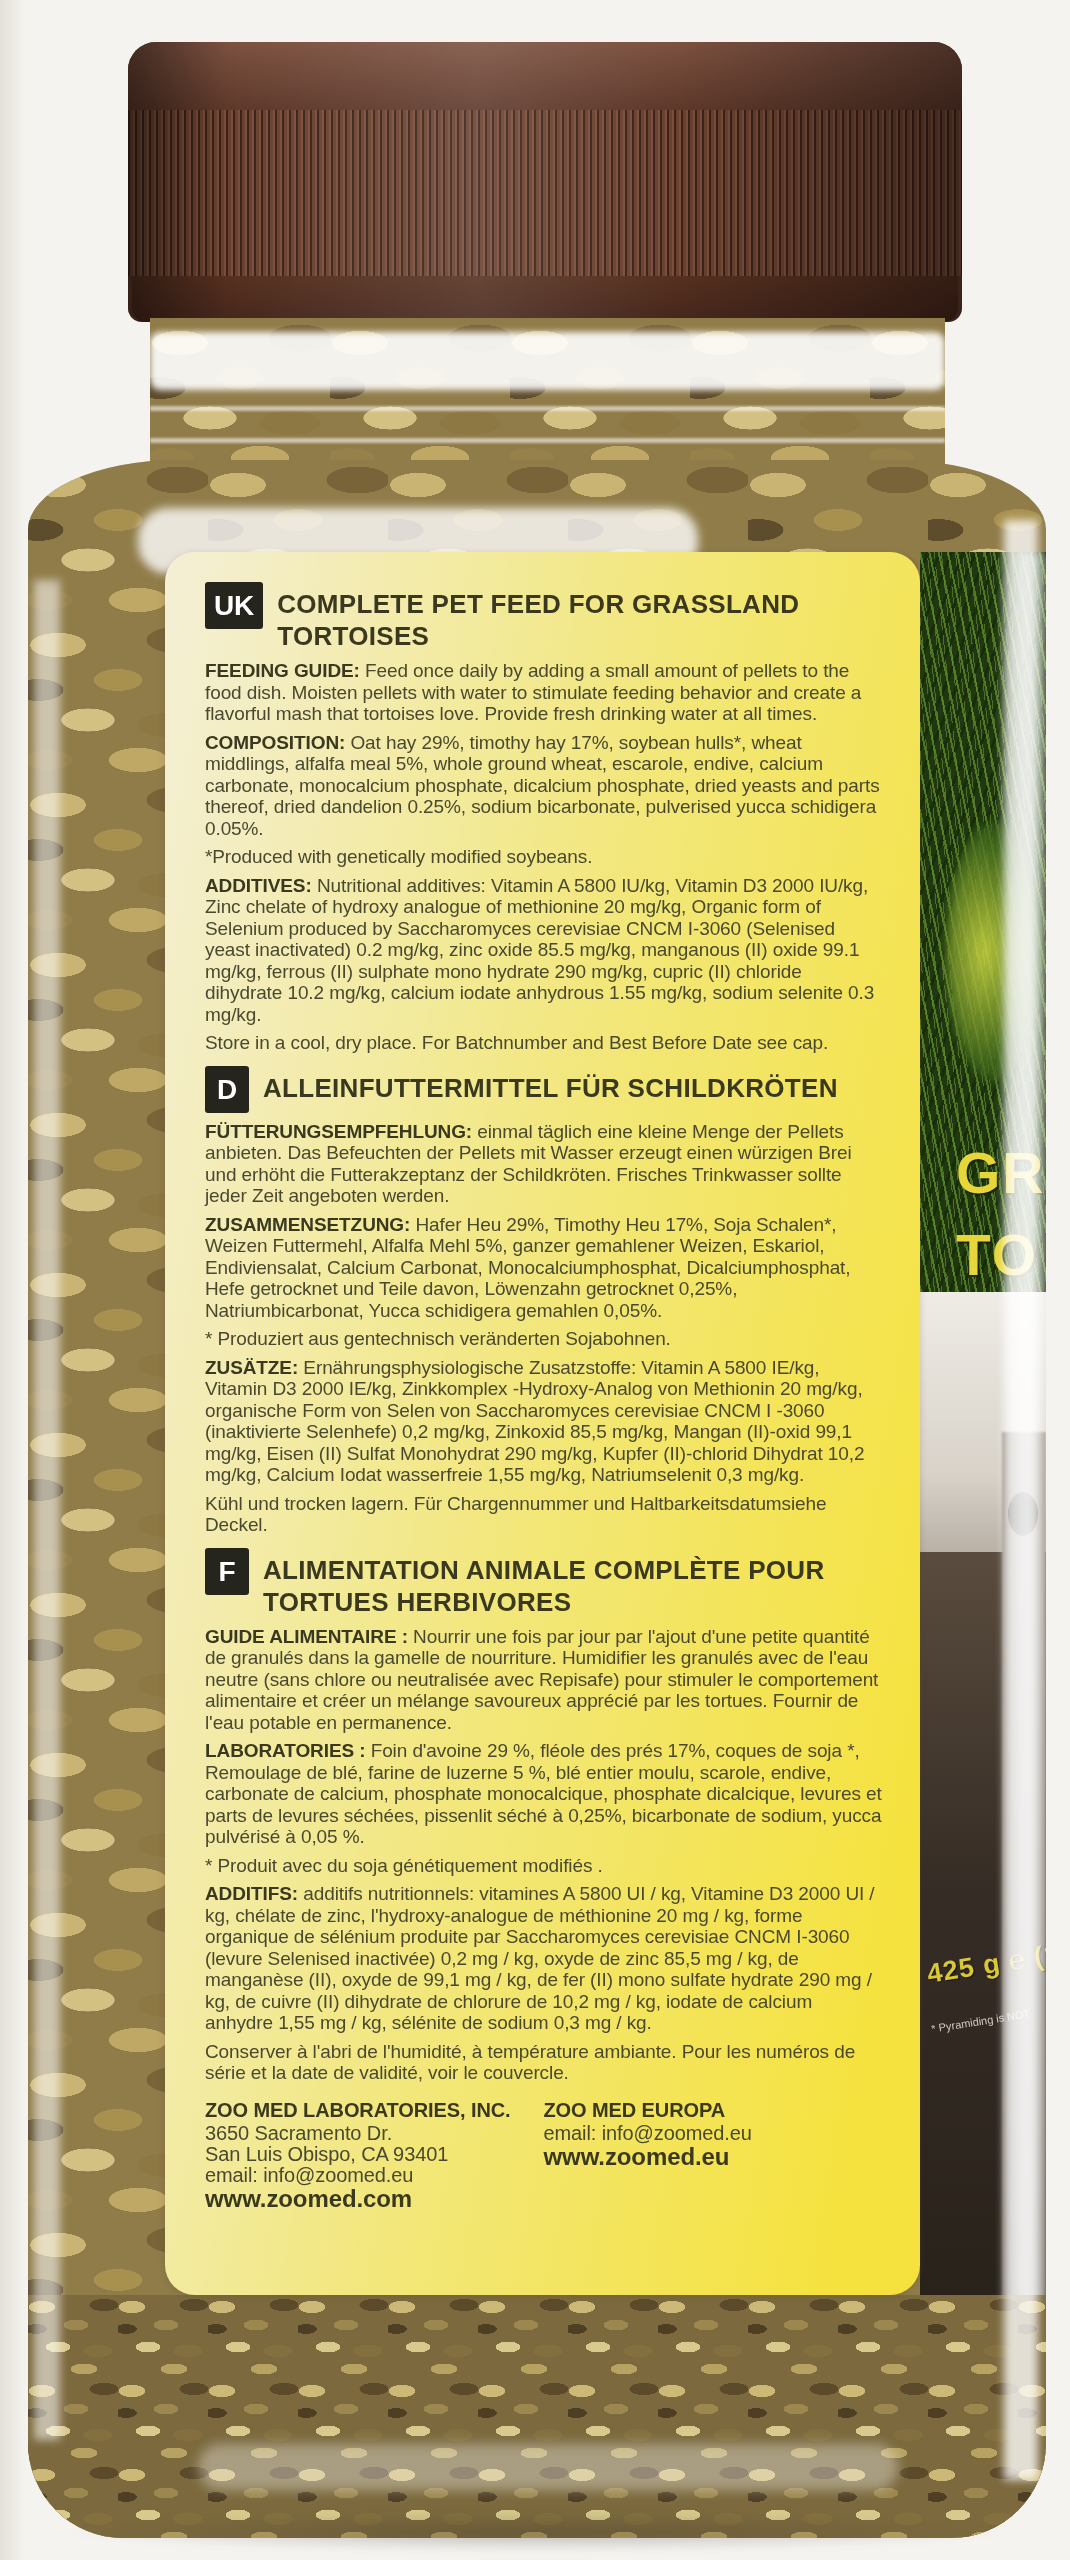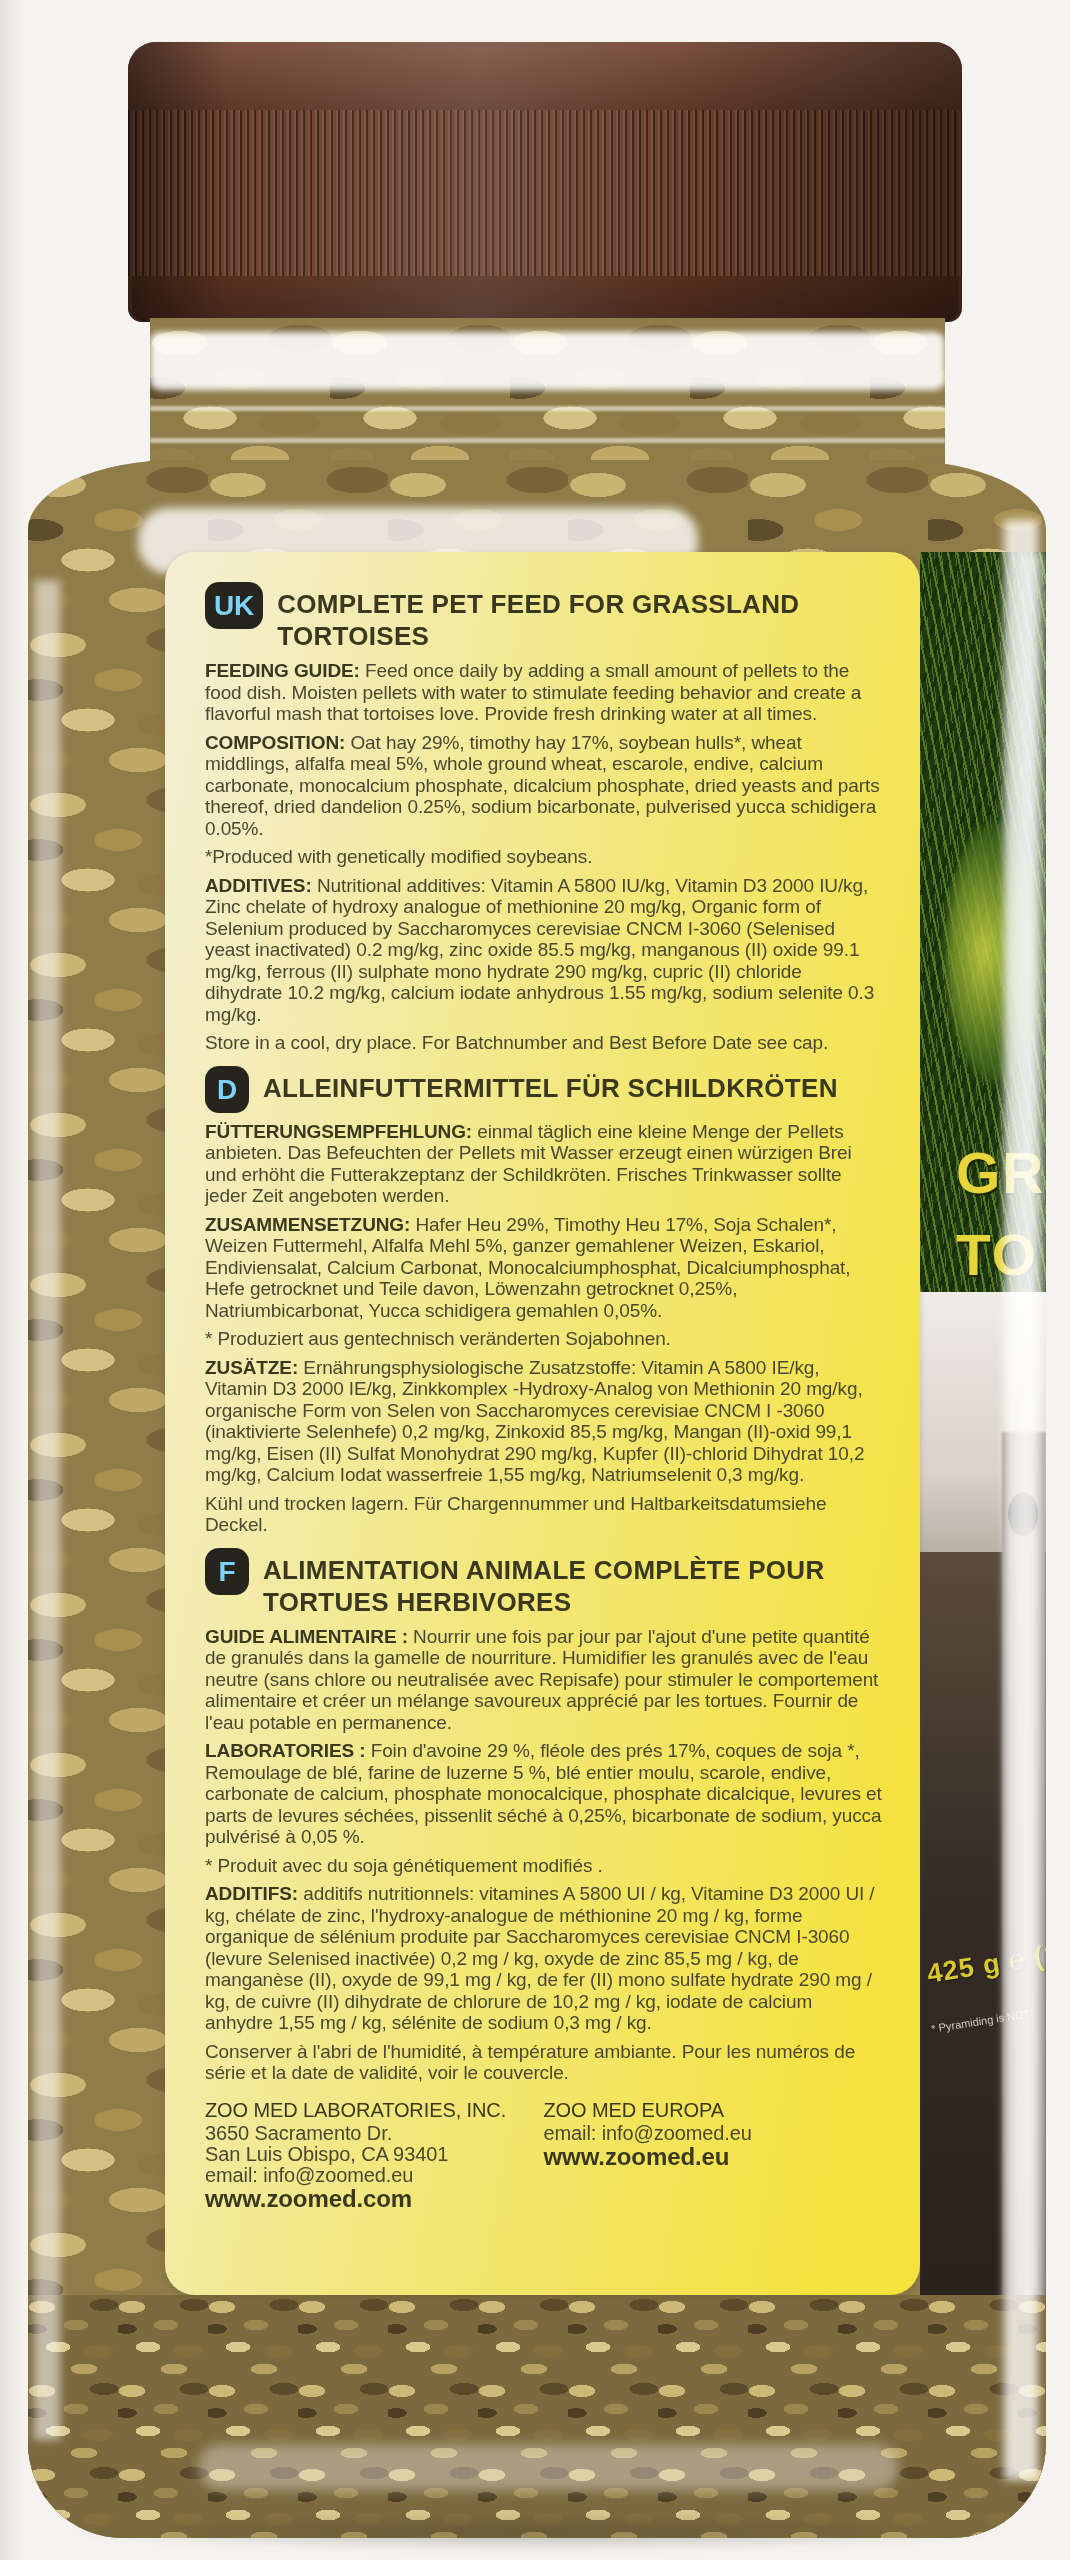--- a/index.html
+++ b/index.html
@@ -79,28 +79,28 @@
   .strip-glare{position:absolute;right:0;top:0;width:30px;height:100%;background:rgba(255,255,255,.5);filter:blur(5px);}
 
   
   .label{position:absolute;left:137px;top:92px;width:755px;height:1743px;
     background:linear-gradient(100deg,#f4efd6 0%,#f2e77c 48%,#f5e23e 92%);
     border-radius:30px;padding:30px 38px 0 40px;overflow:hidden;
     color:#4a4930;font-size:19px;line-height:21.5px;letter-spacing:-0.1px;
     box-shadow:0 2px 6px rgba(90,80,40,.25);}
   .sec{margin-bottom:12px;}
   .sec-head{display:flex;align-items:flex-start;margin-bottom:8px;}
-  .badge{flex:0 0 auto;background:#26251d;color:#7dd3fc;font-weight:bold;font-size:28px;line-height:1;
-    padding:10px 9px 9px 9px;min-width:44px;text-align:center;border-radius:14px;margin-right:14px;}
+  .badge{flex:0 0 auto;background:#26251d;color:#ffffff;font-weight:bold;font-size:28px;line-height:1;
+    padding:10px 9px 9px 9px;min-width:44px;text-align:center;border-radius:3px;margin-right:14px;}
   .sec-title{font-weight:bold;font-size:26px;line-height:32px;letter-spacing:.3px;color:#3a391f;padding-top:6px;}
   .para{margin:0 0 7px 0;}
   .lead{font-weight:bold;color:#3a391f;}
   .footer{display:flex;margin-top:16px;}
   .fcol{width:330px;margin-right:26px;}
-  .fname{font-weight:normal;font-size:20px;margin-bottom:2px;color:#3a391f;}
+  .fname{font-weight:bold;font-size:20px;margin-bottom:2px;color:#3a391f;}
   .fline{font-size:20px;line-height:21px;}
   .fweb{font-weight:bold;font-size:24px;margin-top:2px;color:#3a391f;}
 
   .page-edge{position:absolute;left:0;top:0;width:26px;height:100%;background:linear-gradient(to right,#e4e1da,rgba(228,225,218,0));}
 </style>
 </head>
 <body>
 
 <div class="stage">
   <div class="page-edge"></div>

